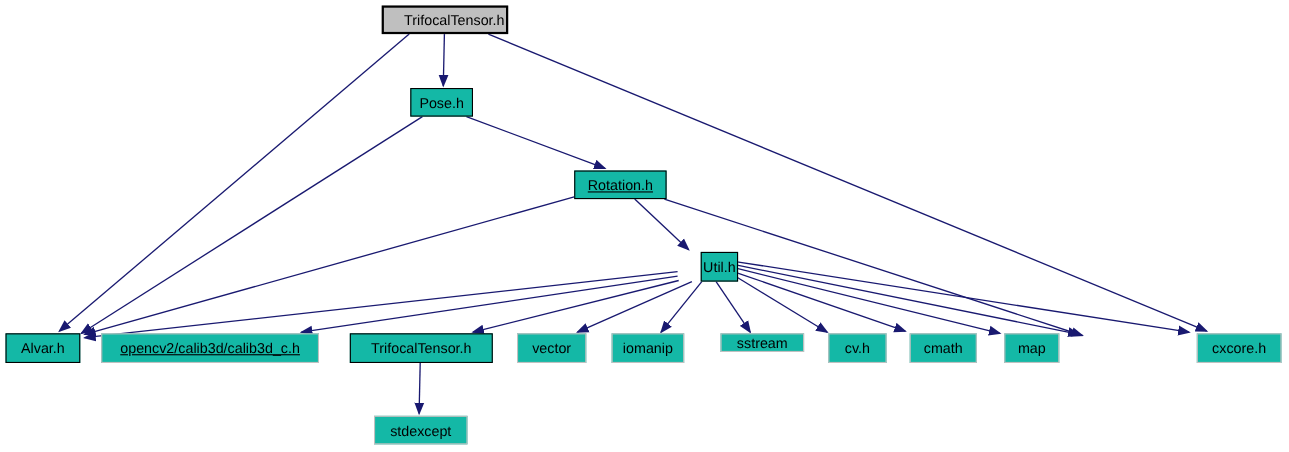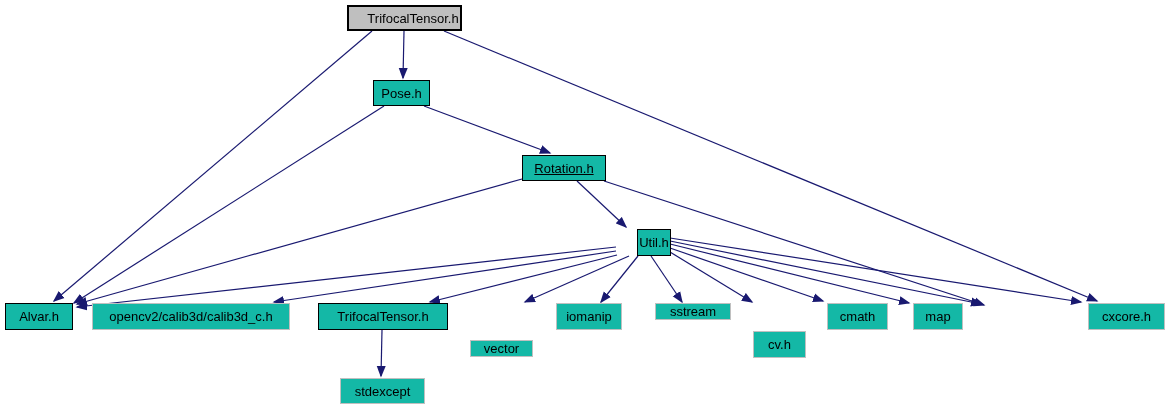--- a/index.html
+++ b/index.html
@@ -85,36 +85,36 @@
     </div>
     <div class="graph-node doc" style="left: 522px; top: 155px; width: 84px; height: 26px; text-decoration: underline;">
       <span>Rotation.h</span>
     </div>
     <div class="graph-node doc" style="left: 616px; top: 229px; width: 34px; height: 27px; margin-left: 21px;">
       <span>Util.h</span>
     </div>
     <div class="graph-node doc" style="left: 5px; top: 303px; width: 68px; height: 27px;">
       <span>Alvar.h</span>
     </div>
-    <div class="graph-node external" style="left: 92px; top: 303px; width: 198px; height: 27px;">
+    <div class="graph-node external" style="left: 92px; top: 303px; width: 198px; height: 27px; text-decoration: underline;">
       <span>opencv2/calib3d/calib3d_c.h</span>
     </div>
     <div class="graph-node doc" style="left: 318px; top: 303px; width: 130px; height: 27px;">
       <span>TrifocalTensor.h</span>
     </div>
-    <div class="graph-node external" style="left: 470px; top: 303px; width: 63px; height: 17px; margin-top: 37px;">
+    <div class="graph-node external" style="left: 470px; top: 303px; width: 63px; height: 27px;">
       <span>vector</span>
     </div>
     <div class="graph-node external" style="left: 556px; top: 303px; width: 66px; height: 27px;">
       <span>iomanip</span>
     </div>
     <div class="graph-node external" style="left: 655px; top: 303px; width: 76px; height: 17px;">
       <span>sstream</span>
     </div>
-    <div class="graph-node external" style="left: 753px; top: 303px; width: 53px; height: 27px; margin-top: 28px;">
+    <div class="graph-node external" style="left: 753px; top: 303px; width: 53px; height: 27px;">
       <span>cv.h</span>
     </div>
     <div class="graph-node external" style="left: 827px; top: 303px; width: 61px; height: 27px;">
       <span>cmath</span>
     </div>
     <div class="graph-node external" style="left: 913px; top: 303px; width: 50px; height: 27px;">
       <span>map</span>
     </div>
     <div class="graph-node external" style="left: 340px; top: 378px; width: 85px; height: 26px;">
       <span>stdexcept</span>

